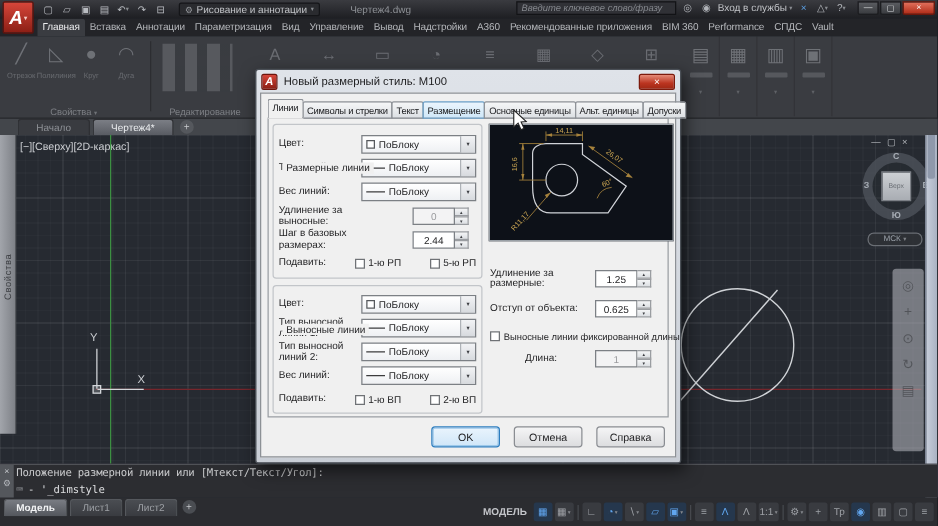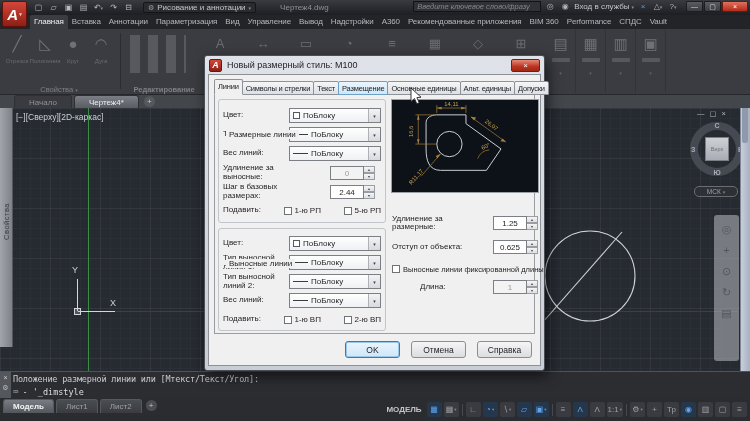--- a/index.html
+++ b/index.html
@@ -37,21 +37,21 @@
   
   .ribbon{position:absolute;left:0;top:29px;width:750px;height:66px;background:#3a3c41;border-bottom:1px solid #27282c;z-index:8;}
   .panel-draw{position:absolute;left:0;top:0;width:118px;height:66px;}
   .bigtools{display:flex;gap:2px;padding:2px 2px 0 4px;opacity:.55;}
   .bigtool{width:26px;height:48px;display:flex;flex-direction:column;align-items:center;justify-content:flex-start;color:#9a9da3;}
   .bticon{font-size:15px;line-height:26px;}
   .btlabel{font-size:6px;color:#8d9095;margin-top:1px;text-align:center;}
   .plabel{position:absolute;left:0;bottom:1px;width:100%;text-align:center;font-size:7.5px;color:#8d9095;opacity:.8;}
   .pdd{font-size:5px;color:#7e8186;}
   .vsep{position:absolute;left:120px;top:4px;width:1px;height:56px;background:#2c2d31;}
-  .panel-edit{position:absolute;left:122px;top:0;width:84px;height:66px;font-weight:bold;}
+  .panel-edit{position:absolute;left:122px;top:0;width:84px;height:66px;}
   .minigrid{margin:6px 0 0 8px;width:56px;height:38px;opacity:.5;background:
     repeating-linear-gradient(to right,#74767b 0 10px,transparent 10px 18px),
     repeating-linear-gradient(to bottom,rgba(58,60,65,.9) 0 10px,transparent 10px 18px);}
   .midicons{position:absolute;left:212px;top:4px;display:flex;gap:27px;opacity:.5;}
   .midicon{width:16px;height:20px;display:flex;align-items:center;justify-content:center;color:#9a9da3;font-size:13px;}
   .rpanels{position:absolute;left:546px;top:0;display:flex;height:66px;}
   .rpanel{width:30px;height:64px;display:flex;flex-direction:column;align-items:center;border-right:1px solid #2c2d31;padding-top:6px;opacity:.55;}
   .rpicon{font-size:15px;color:#9a9da3;}
   .rpbar{width:18px;height:4px;background:#6d7075;margin-top:5px;border-radius:1px;}
   .rpanel .pdd{position:static;margin-top:8px;}
@@ -159,21 +159,21 @@
   .cbox{width:8px;height:8px;background:#fff;border:1px solid #6f7control;border:1px solid #6f7276;}
   .clbl{font-size:8px;color:#1e1e20;white-space:nowrap;}
   .suprow .dlbl{max-width:none;}
   .rcol{position:absolute;left:176px;top:4px;width:148px;}
   .preview{width:148px;height:94px;border:1px solid #9aa0a6;background:#0d1118;}
   .preview svg{display:block;}
   .preview text{font-size:6px;fill:#c9a452;font-family:"Liberation Sans",sans-serif;}
   .rfields{margin-top:18px;}
   .rrow{height:24px;padding:0 1px;}
   .rrow .dlbl{max-width:95px;}
-  .rrow .spin,.lenrow .spin{margin-right:0;align-items:flex-end;}
+  .rrow .spin,.lenrow .spin{margin-right:17px;align-items:flex-end;}
   .chkrow{height:16px;padding:0 1px;justify-content:flex-start;margin-top:2px;}
   .chkrow .clbl{font-size:7.5px;}
   .lenrow{height:20px;padding:0 1px;}
   .lenrow .dlbl{margin-left:28px;flex:1;}
   .dbtns{display:flex;justify-content:flex-end;gap:11px;margin:7px 8px 0 0;}
   .btn{width:55px;height:17px;display:flex;align-items:center;justify-content:center;font-size:8.5px;color:#1e1e20;background:linear-gradient(#f5f5f6,#dcdddf);border:1px solid #8a8d92;border-radius:3px;}
   .btn.default{border:1px solid #2d7dbf;background:linear-gradient(#eaf4fd,#cfe6f8);box-shadow:0 0 0 1px #9cc8ea inset;}
 
   .cursor{position:absolute;left:410px;top:87px;z-index:99;}
 </style>

